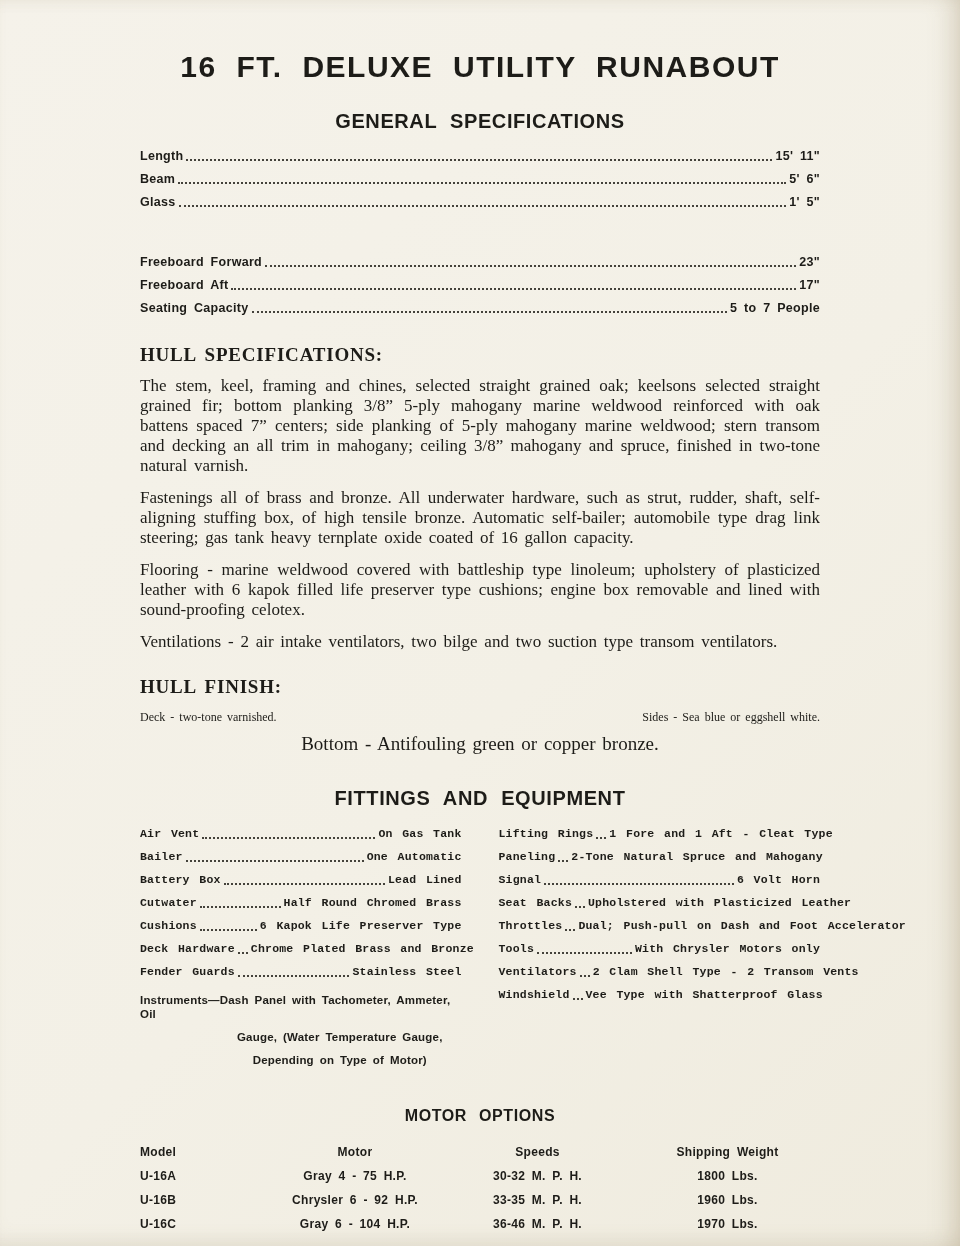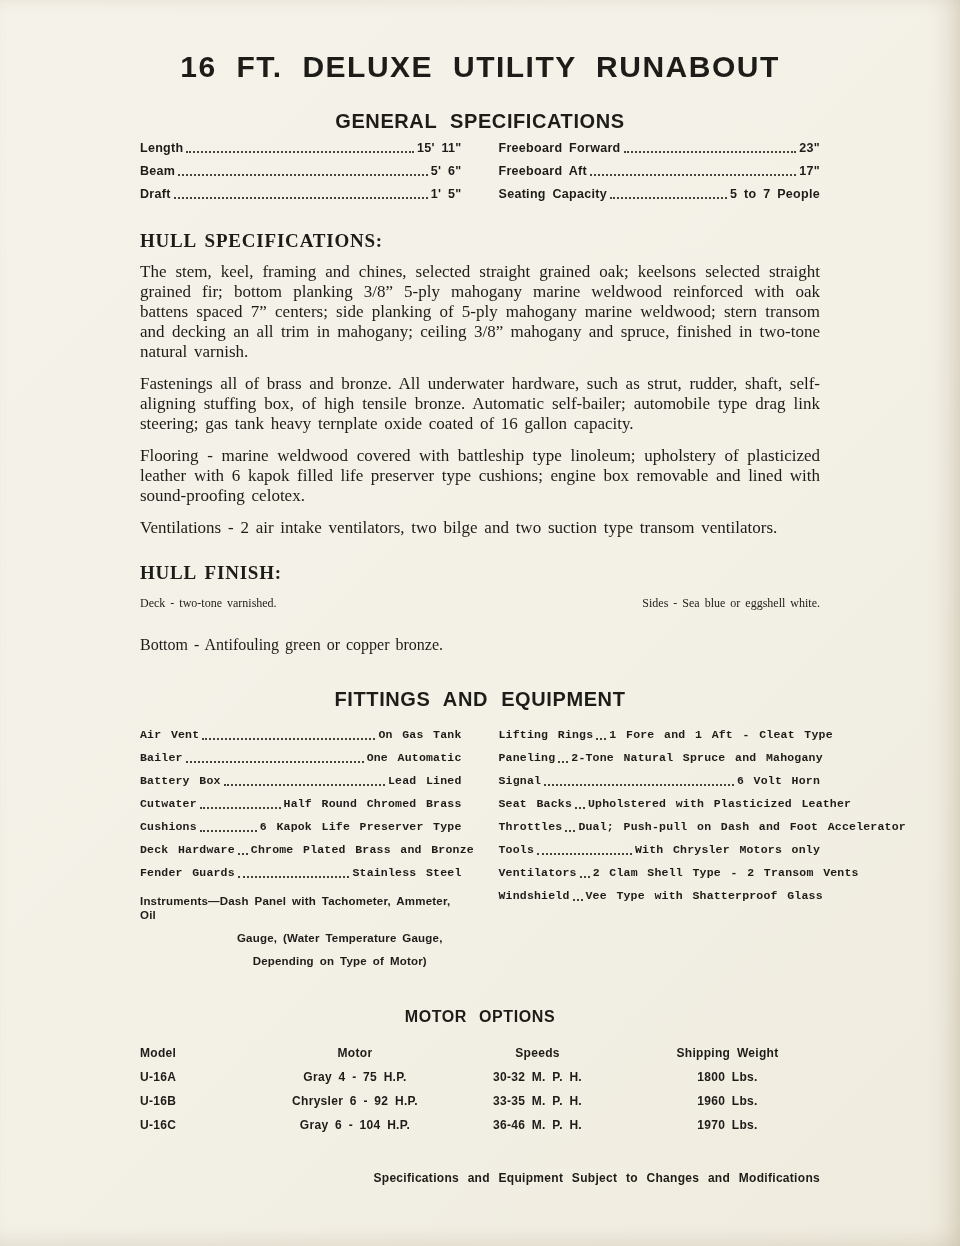--- a/index.html
+++ b/index.html
@@ -30,21 +30,21 @@
   .section-heading {
     text-align: center;
     font-size: 20px;
     letter-spacing: 0.6px;
     word-spacing: 7px;
     line-height: 17px;
   }
   .gs-heading { margin-top: 29px; }
 
   
-  .spec-cols { display: flex; gap: 37px; margin-top: 11px; }
+  .spec-cols { display: flex; gap: 37px; margin-top: 19px; flex-direction: column; }
   .spec-col { flex: 1; min-width: 0; }
   .spec-row {
     display: flex;
     align-items: flex-end;
     font-size: 12.5px;
     line-height: 15px;
     letter-spacing: 0.3px;
     word-spacing: 3px;
     margin-bottom: 8px;
     white-space: nowrap;
@@ -77,24 +77,24 @@
   .hf-heading { margin-top: 24px; }
   .hf-row {
     display: flex;
     justify-content: space-between;
     font-size: 12px;
     line-height: 21px;
     margin-top: 9px;
     word-spacing: 2px;
   }
   .hf-bottom {
-    text-align: left;
-    font-size: 16px;
+    text-align: center;
+    font-size: 19px;
     line-height: 21px;
-    margin-top: 20px;
+    margin-top: 5px;
     word-spacing: 2px;
   }
 
   
   .fit-heading { margin-top: 36px; text-align: center; }
   .fit-cols { display: flex; gap: 37px; margin-top: 20px; }
   .fit-col { flex: 1; min-width: 0; }
   .fit-row {
     display: flex;
     align-items: flex-end;
@@ -166,21 +166,21 @@
         <span>Length</span>
         <span class="leader"></span>
         <span>15' 11"</span>
       </div>
       <div class="spec-row">
         <span>Beam</span>
         <span class="leader"></span>
         <span>5' 6"</span>
       </div>
       <div class="spec-row">
-        <span>Draft</span>
+        <span>Glass</span>
         <span class="leader"></span>
         <span>1' 5"</span>
       </div>
     </div>
     <div class="spec-col">
       <div class="spec-row">
         <span>Freeboard Forward</span>
         <span class="leader"></span>
         <span>23"</span>
       </div>

